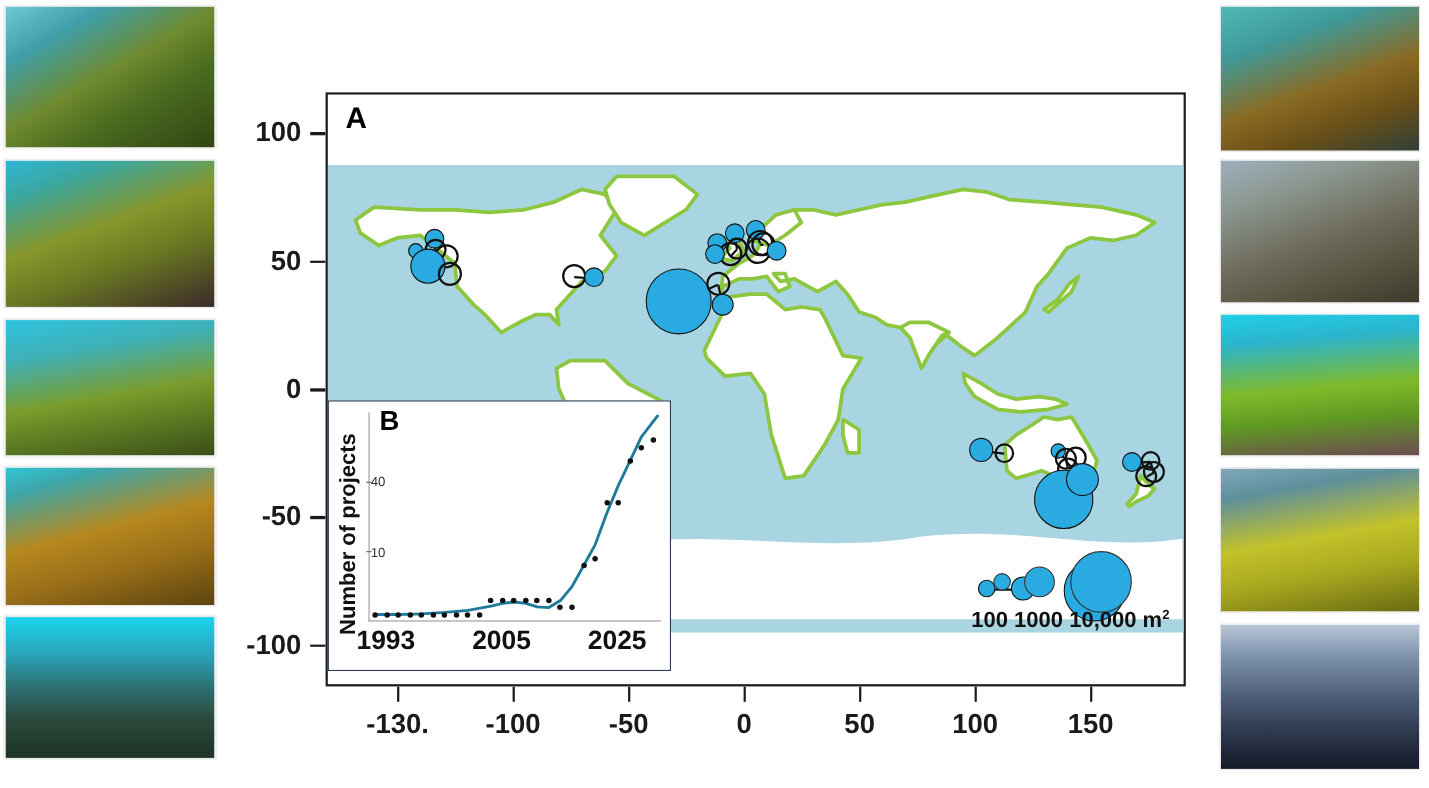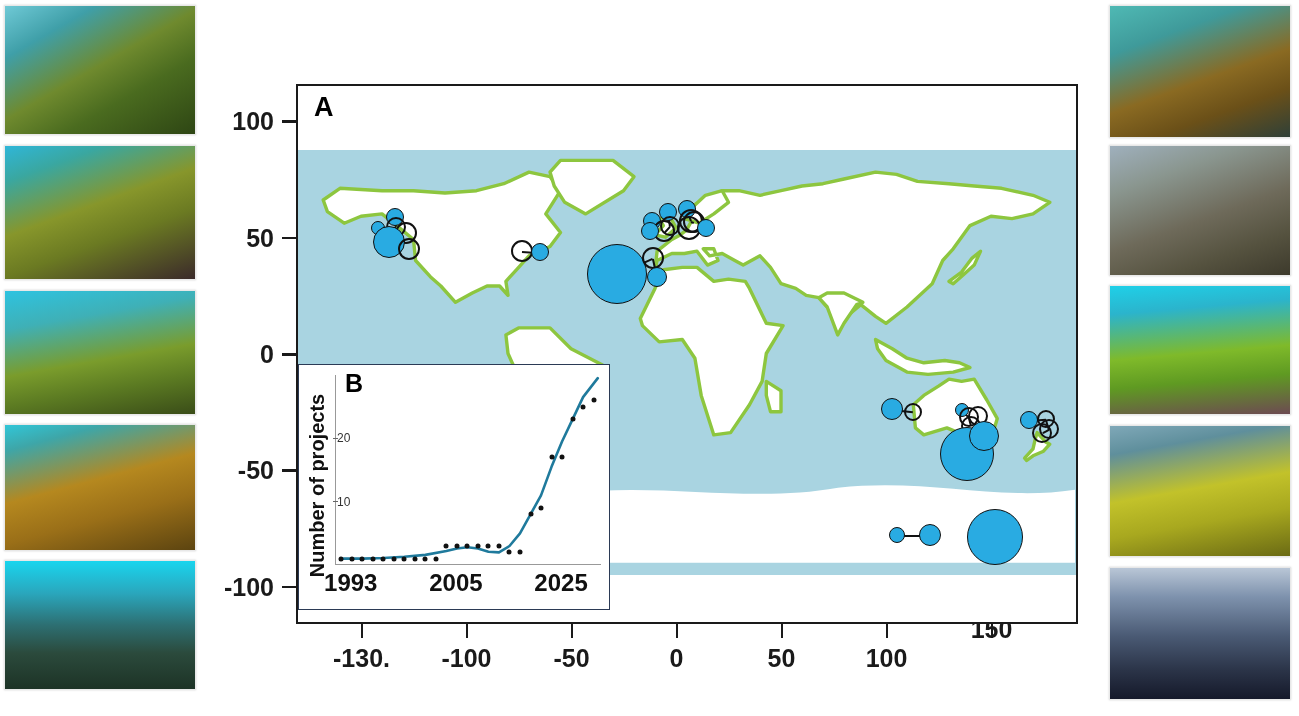--- a/index.html
+++ b/index.html
@@ -126,21 +126,21 @@
       <div class="xtick" style="left: 466.5px; top: 644px;">-100</div>
       <div class="xtickline" style="left: 570.5px; top: 624px;"></div>
       <div class="xtick" style="left: 571.5px; top: 644px;">-50</div>
       <div class="xtickline" style="left: 675.5px; top: 624px;"></div>
       <div class="xtick" style="left: 676.5px; top: 644px;">0</div>
       <div class="xtickline" style="left: 780.5px; top: 624px;"></div>
       <div class="xtick" style="left: 781.5px; top: 644px;">50</div>
       <div class="xtickline" style="left: 885.5px; top: 624px;"></div>
       <div class="xtick" style="left: 886.5px; top: 644px;">100</div>
       <div class="xtickline" style="left: 990.5px; top: 624px;"></div>
-      <div class="xtick" style="left: 991.5px; top: 615px;">150</div>
+      <div class="xtick" style="left: 991.5px; top: 644px;">150</div>
     </div>
 
   <div id="panelA">
     <div id="mapwrap">
       <div id="ocean"></div>
       <svg id="landsvg" width="778" height="536" viewBox="0 0 778 536" style="position:absolute;left:0;top:0">
           <rect x="0" y="0" width="777" height="64" fill="#ffffff"></rect>
           <polygon points="25.2,114.0 42.0,102.3 84.0,104.7 115.5,104.7 147.0,107.0 178.5,104.7 205.8,97.7 231.0,86.1 252.0,90.7 262.5,104.7 247.8,127.9 262.5,146.5 252.0,160.5 231.0,169.8 218.4,183.8 207.9,195.4 210.0,209.3 201.6,200.0 189.0,200.0 174.3,207.0 157.5,216.3 142.8,200.0 132.3,190.7 117.6,174.5 115.5,153.5 98.7,139.6 84.0,127.9 63.0,130.3 46.2,137.2 29.4,125.6" fill="#ffffff" stroke="#8dc63f" stroke-width="3.4" stroke-linejoin="round"></polygon>
           <polygon points="262.5,74.4 315.0,74.4 336.0,90.7 325.5,104.7 287.7,127.9 266.7,116.3 256.2,100.0 252.0,86.1" fill="#ffffff" stroke="#8dc63f" stroke-width="3.4" stroke-linejoin="round"></polygon>
           <polygon points="207.9,248.9 220.5,241.9 252.0,241.9 273.0,262.8 304.5,279.1 304.5,302.4 277.2,325.7 264.6,346.6 247.8,362.9 241.5,383.8 235.2,395.4 224.7,388.5 220.5,372.2 224.7,348.9 228.9,325.7 231.0,309.4 218.4,286.1 210.0,267.5" fill="#ffffff" stroke="#8dc63f" stroke-width="3.4" stroke-linejoin="round"></polygon>
@@ -207,20 +207,26 @@
           <div class="bub filled" style="left: 685.65px; top: 350.076px; width: 30px; height: 30px;"></div>
           <div class="bub filled" style="left: 730.8px; top: 333.793px; width: 18px; height: 18px;"></div>
           <div class="bub open" style="left: 747.6px; top: 332.63px; width: 18px; height: 18px;"></div>
           <div class="bub open" style="left: 750.75px; top: 343.098px; width: 20px; height: 20px;"></div>
           <div class="bub open" style="left: 744.45px; top: 346.587px; width: 20px; height: 20px;"></div>
           <div class="bub filled" style="left: 598.5px; top: 448.935px; width: 16px; height: 16px;"></div>
           <div class="bub filled" style="left: 632.1px; top: 448.935px; width: 22px; height: 22px;"></div>
           <div class="bub filled" style="left: 697.2px; top: 451.261px; width: 56px; height: 56px;"></div>
         </div>
 
+      <div id="legend">
+        <div class="ltxt"><span id="legtext">100 1000 10,000 m<sup>2</sup></span></div>
+      <div class="lb" style="left: 28px; top: 48px; width: 14px; height: 14px;"></div>
+          <div class="lb" style="left: 62px; top: 48px; width: 26px; height: 26px;"></div>
+          <div class="lb" style="left: 118px; top: 48px; width: 54px; height: 54px;"></div>
+        </div>
 
       <div id="panelB">
         <div id="bYlabel">
           <span>Number of projects</span>
         </div>
         <div class="panel-letter" style="left:46px;top:4px;font-size:25px">B</div>
         <div id="bPlot">
           <svg id="bline" width="266" height="190" viewBox="0 0 266 190" style="position:absolute;left:0;top:0;overflow:visible">
               <path d="M5.26,183.67 L26.28,183.67 L47.31,183.03 L68.34,181.77 L89.37,179.87 L110.40,176.07 L120.91,173.53 L131.42,172.27 L141.94,173.53 L152.45,176.70 L162.96,177.33 L173.48,171.00 L183.99,158.33 L194.51,139.33 L205.02,120.33 L215.53,91.83 L226.05,66.50 L236.56,44.33 L247.08,22.17 L261.79,3.17 " fill="none" stroke="#1f7a9c" stroke-width="2.6" stroke-linejoin="round" stroke-linecap="round"></path>
             </svg>
@@ -248,21 +254,21 @@
               <div class="dot" style="left: 215.534px; top: 82.3333px;"></div>
               <div class="dot" style="left: 226.047px; top: 82.3333px;"></div>
               <div class="dot" style="left: 236.561px; top: 44.3333px;"></div>
               <div class="dot" style="left: 247.075px; top: 31.6667px;"></div>
               <div class="dot" style="left: 257.589px; top: 25.3333px;"></div>
             </div>
         </div>
         <div id="bticks">
             <div class="bYt" style="top: 136.667px; left: 38px;">10</div>
             <div class="bYtick" style="top: 135.967px;"></div>
-            <div class="bYt" style="top: 73.3333px; left: 38px;">20</div>
+            <div class="bYt" style="top: 73.3333px; left: 38px;">40</div>
             <div class="bYtick" style="top: 72.6333px;"></div>
             <div class="bXt" style="left: 51.7708px; top: 204px;">1993</div>
             <div class="bXt" style="left: 156.909px; top: 204px;">2005</div>
             <div class="bXt" style="left: 262.047px; top: 204px;">2025</div>
           </div>
       </div>
     </div>
 
     <div class="panel-letter" style="left:16px;top:6px">A</div>
   </div>

